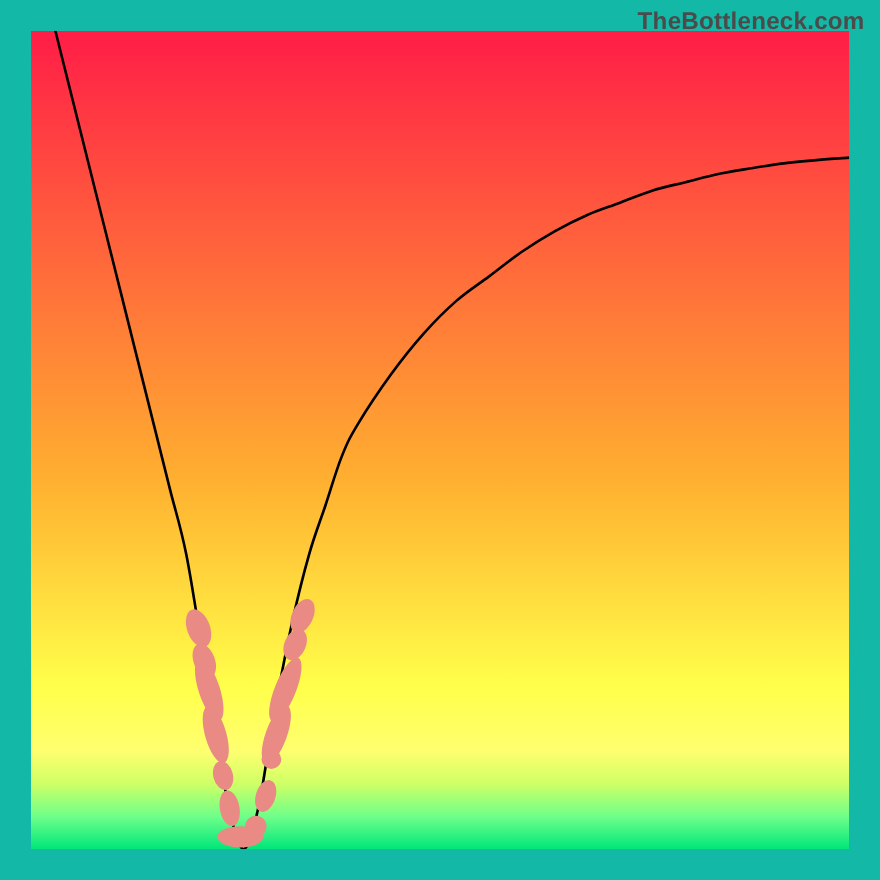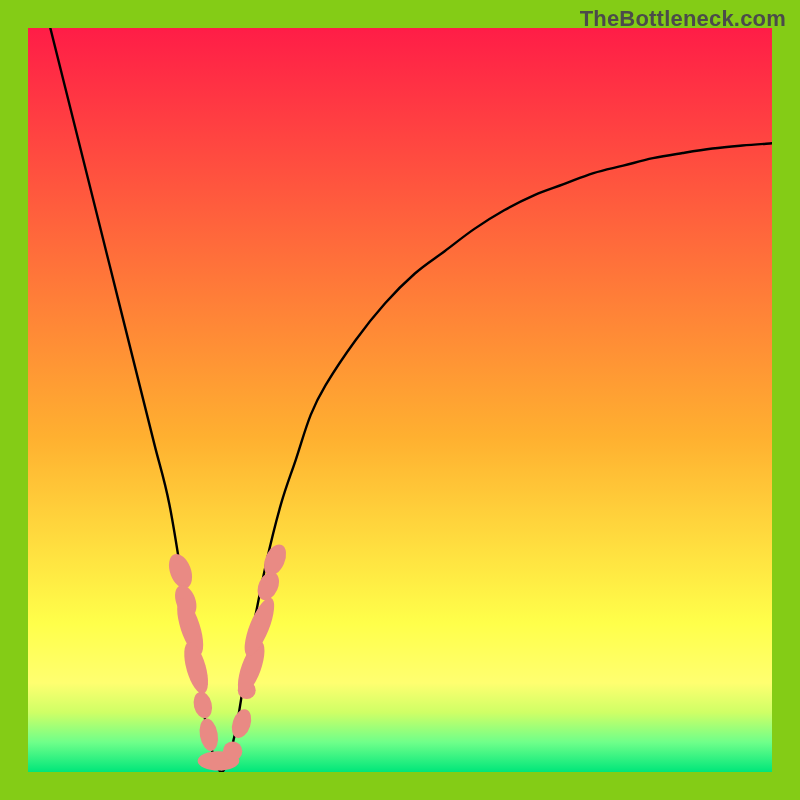--- a/index.html
+++ b/index.html
@@ -11,21 +11,21 @@
     font-family: Arial, Helvetica, sans-serif;
     overflow: hidden;
   }
   .frame {
     position: absolute;
     left: 0;
     top: 0;
     width: 800px;
     height: 800px;
     box-sizing: border-box;
-    background: #84cc16;
+    background: #14b8a6;
   }
   .plot-area {
     position: absolute;
     left: 28px;
     top: 28px;
     width: 744px;
     height: 744px;
     overflow: hidden;
   }
   .watermark {

